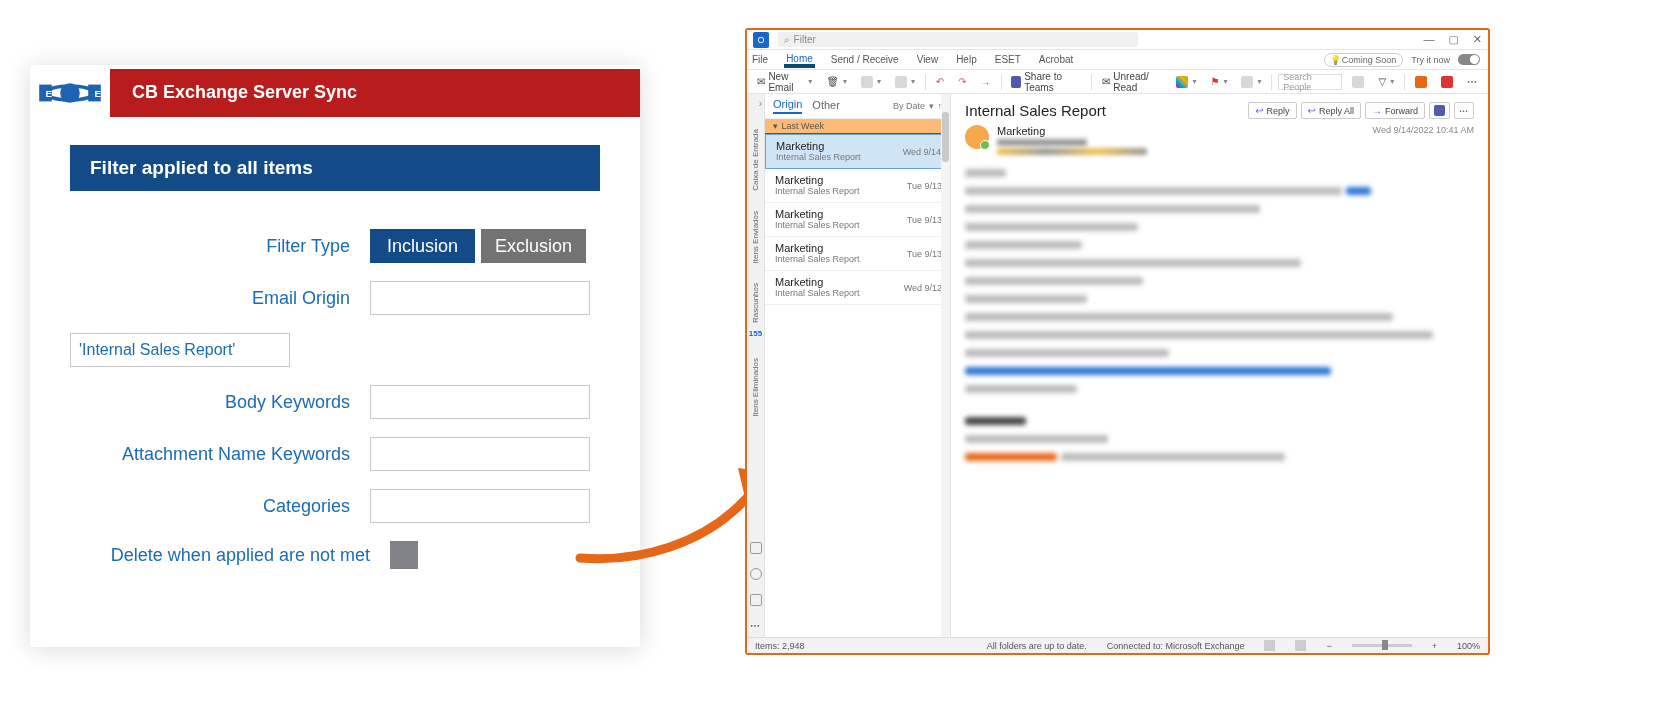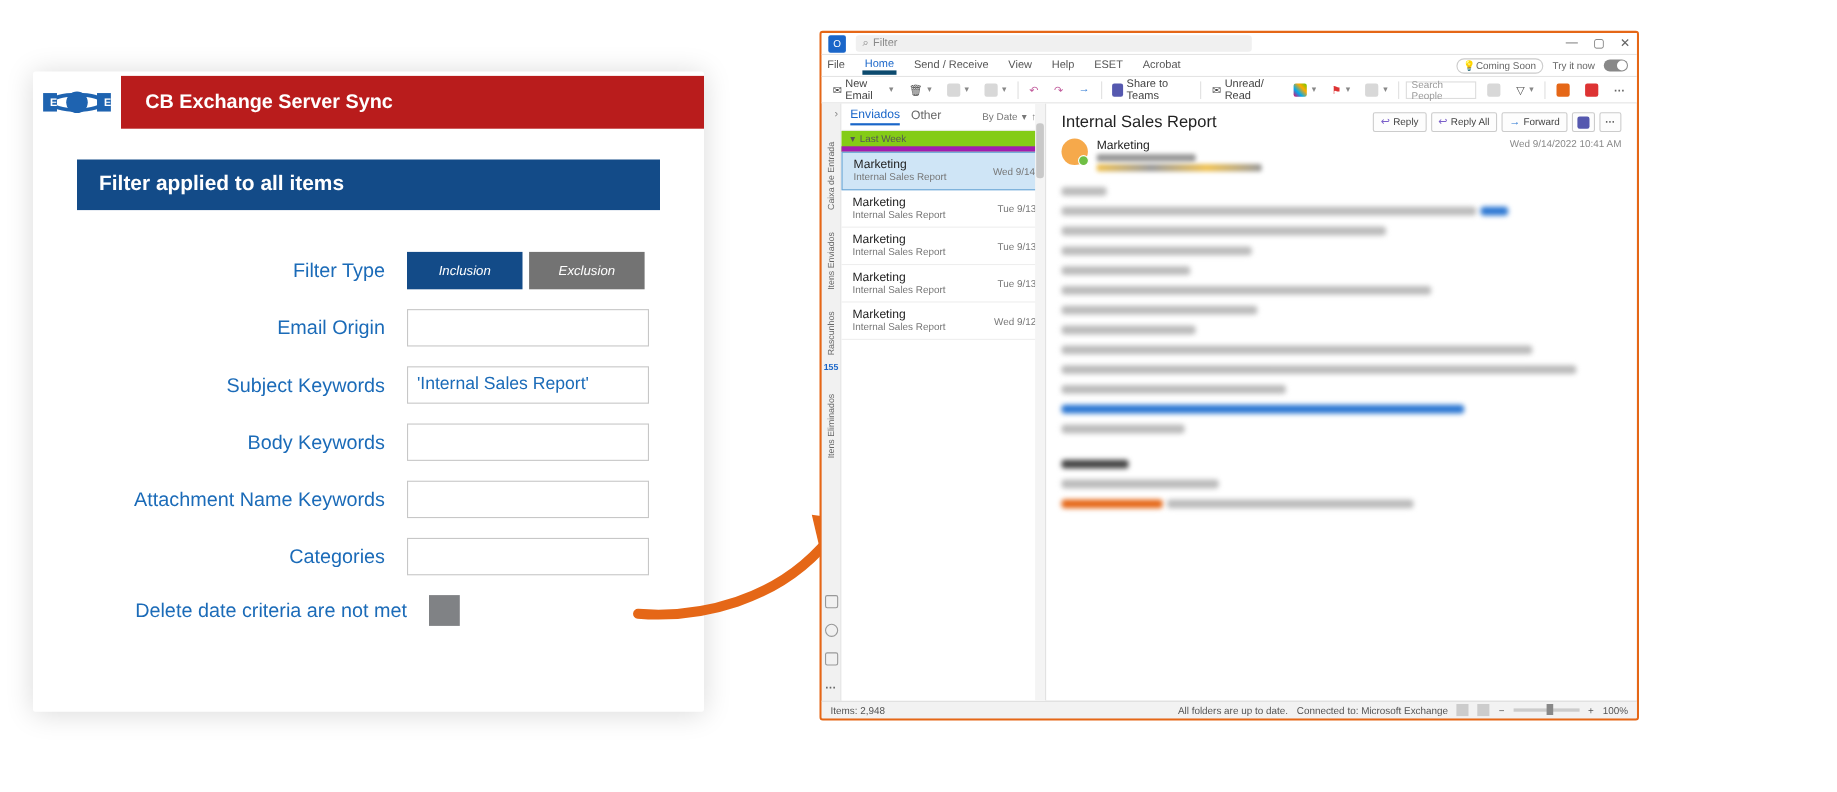--- a/index.html
+++ b/index.html
@@ -10,21 +10,21 @@
   .left-header { display:flex; align-items:center; height:55px; }
   .logo { width:80px; height:45px; display:flex; align-items:center; justify-content:center; }
   .logo svg { width:70px; height:44px; }
   .left-header-bar { background:#b91c1c; color:#fff; flex:1; height:48px; display:flex; align-items:center; padding:0 22px; font-size:18px; font-weight:600; }
 
   .filter-bar { background:#134B88; color:#fff; margin:25px 40px 0 40px; height:46px; display:flex; align-items:center; padding:0 20px; font-size:19px; font-weight:600; }
 
   .form-area { padding:20px 40px 0 40px; }
   .form-row { display:flex; align-items:center; margin:18px 0; }
   .form-label { width:300px; text-align:right; padding-right:20px; color:#1B6BB8; font-size:18px; }
-  .seg-btn { display:inline-flex; align-items:center; justify-content:center; width:105px; height:34px; font-size:12px; color:#fff; cursor:pointer;font-style:italic; }
+  .seg-btn { display:inline-flex; align-items:center; justify-content:center; width:105px; height:34px; font-size:18px; color:#fff; cursor:pointer; }
   .seg-inc { background:#134B88; }
   .seg-exc { background:#737373; }
   .text-input { width:220px; height:34px; border:1px solid #c7c7c7; padding:4px 8px; font-size:16px; color:#1B6BB8; background:#fff; }
   .checkbox-square { width:28px; height:28px; background:#808285; cursor:pointer; }
 
   
   .arrow-wrap { position:absolute; top:440px; left:570px; width:220px; height:130px; }
   .arrow-wrap svg { width:220px; height:130px; }
 
   
@@ -59,21 +59,21 @@
   .ol-rail .num { writing-mode:horizontal-tb; transform:none; color:#1a66c9; font-weight:600; margin-top:-14px; }
   .ol-rail .bottom { margin-top:auto; margin-bottom:6px; display:flex; flex-direction:column; gap:14px; align-items:center; }
   .ol-rail .bicon { width:12px; height:12px; border:1px solid #999; border-radius:2px; }
   .rail-collapse { font-size:10px; color:#888; align-self:flex-end; margin-right:2px; margin-top:-10px; }
 
   .ol-list { width:186px; background:#fff; border-right:1px solid #e2e2e2; display:flex; flex-direction:column; position:relative; }
   .list-head { display:flex; align-items:center; padding:4px 8px; gap:10px; border-bottom:1px solid #eee; }
   .list-head .tab { font-size:11px; color:#666; cursor:pointer; padding-bottom:2px; }
   .list-head .tab.active { color:#1a66c9; border-bottom:2px solid #1a66c9; }
   .list-head .sort { margin-left:auto; font-size:9px; color:#777; display:flex; align-items:center; gap:4px; }
-  .list-section { background:#84cc16; font-size:9px; color:#555; padding:2px 8px; border-bottom:5px solid #a21caf; }
+  .list-section { background:#fdba74; font-size:9px; color:#555; padding:2px 8px; border-bottom:1px solid #a21caf; }
   .mail-item { padding:5px 8px 6px 10px; border-bottom:1px solid #eee; cursor:pointer; position:relative; }
   .mail-item .from { font-size:11px; color:#222; }
   .mail-item .subj { font-size:9px; color:#777; }
   .mail-item .date { position:absolute; right:8px; top:50%; transform:translateY(-50%); font-size:9px; color:#777; }
   .mail-item.selected { background:#CFE5F6; border:1px solid #6BA7D6; }
   .scroll-stub { position:absolute; right:0; top:0; width:9px; height:100%; background:#f4f4f4; }
   .scroll-stub::before { content:""; position:absolute; top:18px; left:1px; width:7px; height:50px; background:#c9c9c9; border-radius:3px; }
 
   .ol-read { flex:1; background:#fff; display:flex; flex-direction:column; padding:8px 14px 10px 14px; overflow:hidden; }
   .read-title-row { display:flex; align-items:flex-start; }
@@ -91,21 +91,21 @@
   .action-btns { display:flex; gap:4px; }
   .abtn { border:1px solid #ccc; border-radius:2px; padding:2px 6px; font-size:9px; color:#444; display:flex; align-items:center; gap:3px; cursor:pointer; background:#fdfdfd; }
   .abtn .arr { color:#7a5fc9; font-size:10px; }
   .abtn.iconly { padding:2px 4px; }
 
   .body-blur { margin-top:14px; display:flex; flex-direction:column; gap:10px; }
   .bline { height:8px; background:#bbb; border-radius:3px; filter:blur(2.5px); }
   .bline.link { background:#2a76d2; }
 
   .ol-status { height:16px; background:#f2f2f2; border-top:1px solid #ddd; display:flex; align-items:center; padding:0 8px; font-size:9px; color:#555; gap:14px; }
-  .ol-status .right { margin-left:auto; display:flex; align-items:center; gap:8px; }
+  .ol-status .right { margin-left:auto; display:flex; align-items:center; gap:20px; }
   .zoom-track { width:60px; height:3px; background:#ccc; position:relative; }
   .zoom-track::after { content:""; width:6px; height:10px; background:#888; position:absolute; top:-4px; left:30px; }
 </style>
 </head>
 <body>
 
 <div class="left-panel">
   <div class="left-header">
     <div class="logo">
       <svg viewBox="0 0 100 60">
@@ -127,37 +127,36 @@
       <div class="form-label">Filter Type</div>
       <div class="seg-btn seg-inc">Inclusion</div>
       <div style="width:6px"></div>
       <div class="seg-btn seg-exc">Exclusion</div>
     </div>
     <div class="form-row">
       <div class="form-label">Email Origin</div>
       <input class="text-input" style="">
     </div>
     <div class="form-row">
-      <div class="form-label">Subject Keywords</div>
       <input class="text-input" value="'Internal Sales Report'" style="">
     </div>
     <div class="form-row">
       <div class="form-label">Body Keywords</div>
       <input class="text-input" style="">
     </div>
     <div class="form-row">
       <div class="form-label">Attachment Name Keywords</div>
       <input class="text-input" style="">
     </div>
     <div class="form-row">
       <div class="form-label">Categories</div>
       <input class="text-input" style="">
     </div>
     <div class="form-row">
-      <div class="form-label" style="width:320px">Delete date criteria are not met</div>
+      <div class="form-label" style="width:320px">Delete when applied are not met</div>
       <div class="checkbox-square"></div>
     </div>
   </div>
 </div>
 
 <div class="arrow-wrap">
   <svg viewBox="0 0 220 130">
     <path d="M10 118 C 60 122, 140 110, 190 42" fill="none" stroke="#E56717" stroke-width="9" stroke-linecap="round"></path>
     <path d="M176 62 L198 32 L168 28 Z" fill="#E56717"></path>
   </svg>
@@ -271,21 +270,21 @@
       <div class="bottom">
         <div class="bicon"></div>
         <div class="bicon" style="border-radius:50%"></div>
         <div class="bicon"></div>
         <span class="dots">⋯</span>
       </div>
     </div>
 
     <div class="ol-list">
       <div class="list-head">
-        <span class="tab active">Enviados</span>
+        <span class="tab active">Origin</span>
         <span class="tab">Other</span>
         <span class="sort">
             <span>By Date</span> 
             <span>▾</span> 
             <span>↑</span>
           </span>
       </div>
       <div class="list-section"><span style="margin-right:4px">▾</span><span>Last Week</span></div>
 
       <div class="mail-item selected">

